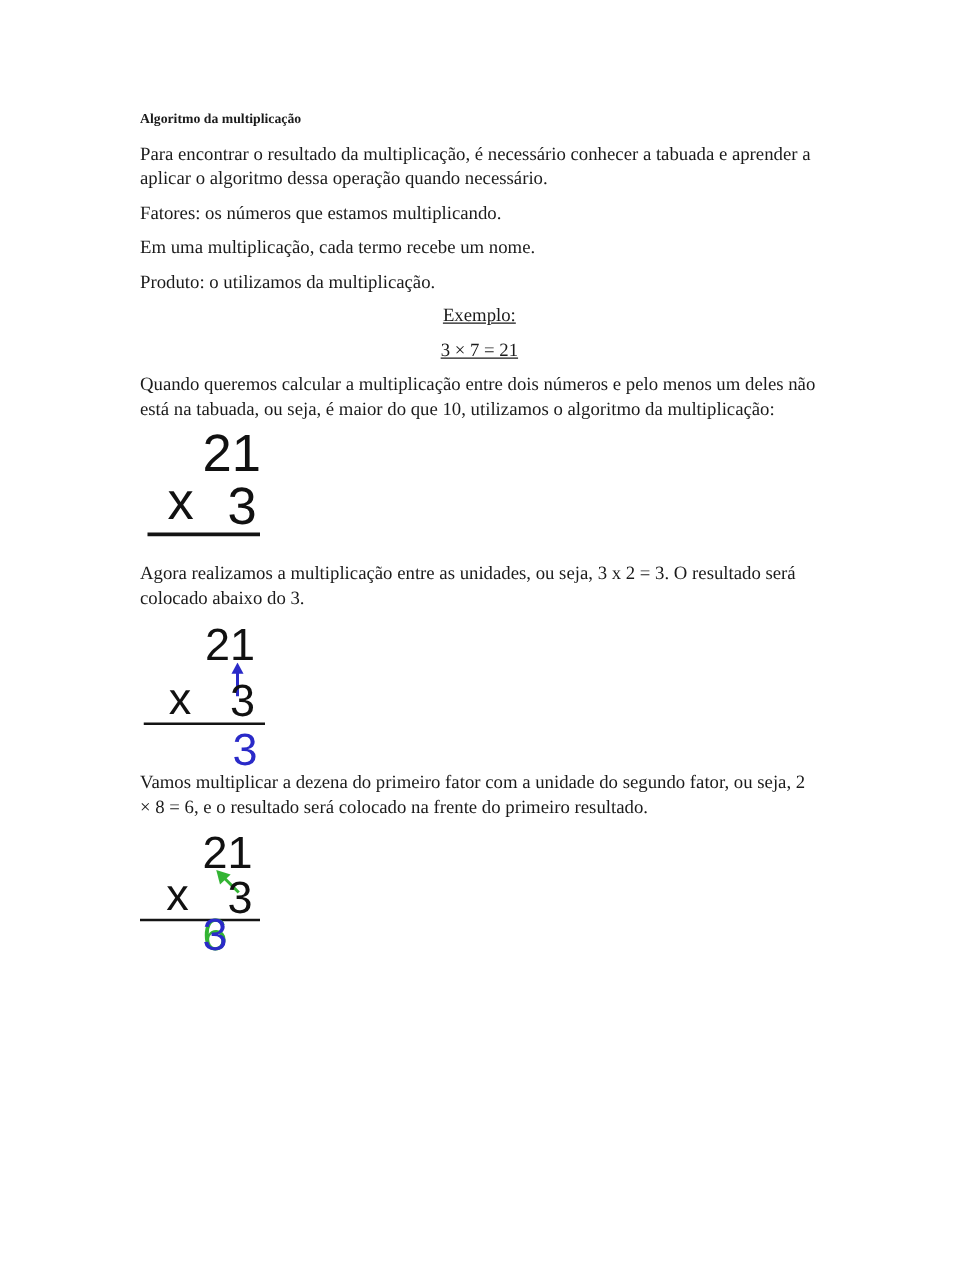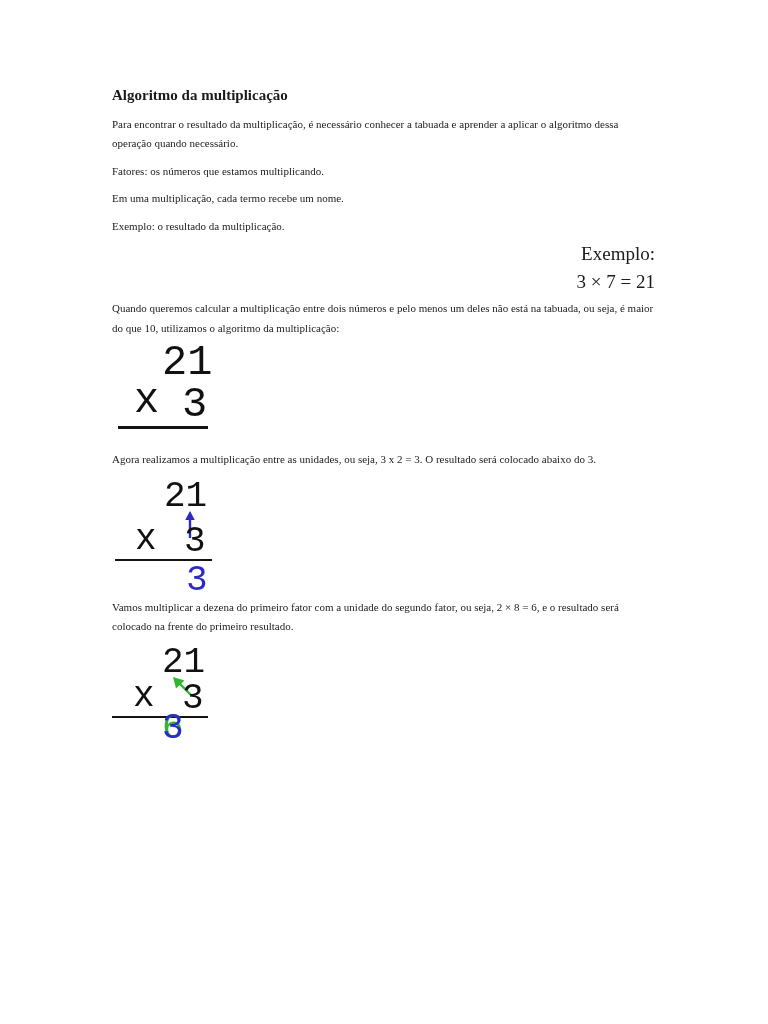--- a/index.html
+++ b/index.html
@@ -11,38 +11,39 @@
     background:#ffffff;
     overflow:hidden;
     font-family:"Liberation Serif","DejaVu Serif",serif;
     color:#1b1b1b;
   }
   .content {
     position:absolute;
     left:112px; top:86px; width:543px;
   }
   h1.doc-title {
-    font-size:15px; line-height:19.5px; font-weight:bold;
+    font-size:11px; line-height:19.5px; font-weight:bold;
     margin:0 0 9px 0;
   }
   p.body-par {
-    font-size:11px; line-height:19.5px;
+    font-size:15px; line-height:19.5px;
     margin:0 0 8px 0;
   }
   p.center-par {
-    font-size:19px; line-height:19.5px;
-    text-align:right;
+    font-size:15px; line-height:19.5px;
+    text-align:center;
     margin:0 0 8px 0;
+    text-decoration:underline;
   }
   .block-line { display:block; }
   
   .fig {
     position:relative;
     width:543px;
-    font-family:Liberation Mono, monospace;
+    font-family:Liberation Sans, sans-serif;
     color:#111;
   }
   .fig span { position:absolute; line-height:1; white-space:nowrap; }
   .fig .hline { position:absolute; background:#141414; }
   #fig1 { height:104px; margin-top:4px; }
   #fig1 .top   { left:50px; top:-4px; font-size:42px; }
   #fig1 .opx   { left:22px; top:34px; font-size:42px; }
   #fig1 .mult  { left:70px; top:38px; font-size:42px; }
   #fig1 .hline { left:6px;  top:80px; width:90px; height:3px; }
   #fig2 { height:116px; margin-top:12px; }
@@ -66,21 +67,21 @@
 <body>
 
 <div class="page">
   <div class="content">
 
     <h1 class="doc-title">Algoritmo da multiplicação</h1>
 
     <p class="body-par">Para encontrar o resultado da multiplicação, é necessário conhecer a tabuada e aprender a aplicar o algoritmo dessa operação quando necessário.</p>
     <p class="body-par">Fatores: os números que estamos multiplicando.</p>
     <p class="body-par">Em uma multiplicação, cada termo recebe um nome.</p>
-    <p class="body-par">Exemplo: o resultado da multiplicação.</p>
+    <p class="body-par">Produto: o utilizamos da multiplicação.</p>
 
     <p class="center-par">Exemplo:</p>
     <p class="center-par">3 × 7 = 21</p>
 
     <p class="body-par">Quando queremos calcular a multiplicação entre dois números e pelo menos um deles não está na tabuada, ou seja, é maior do que 10, utilizamos o algoritmo da multiplicação:</p>
 
     <div class="fig" id="fig1">
       <span class="top">21</span>
       <span class="opx">x</span>
       <span class="mult">3</span>

